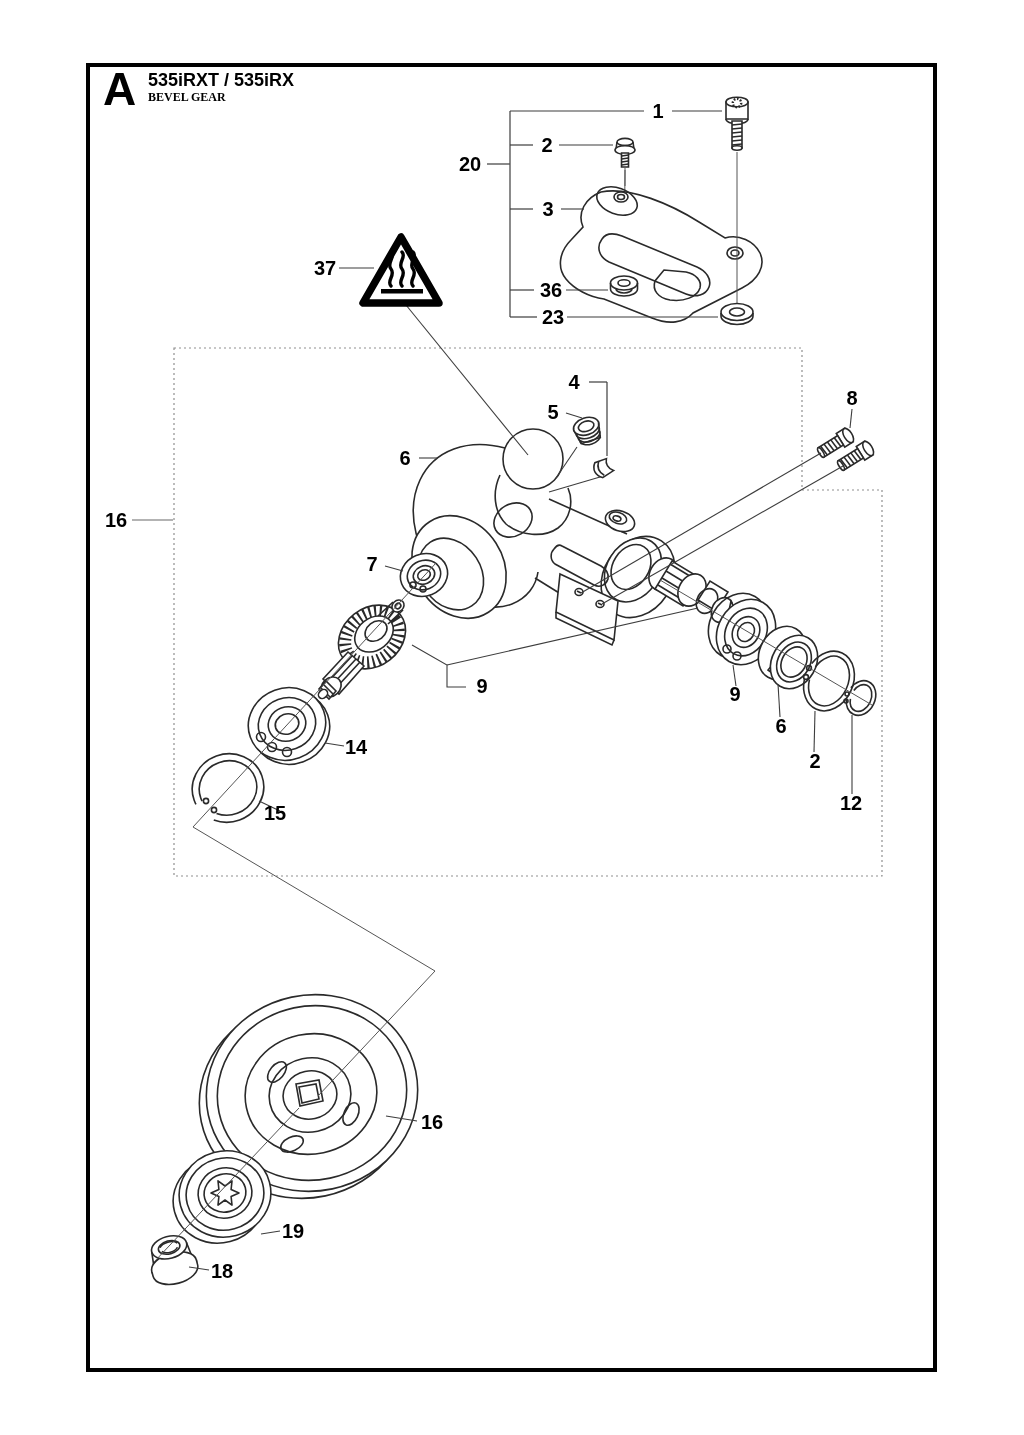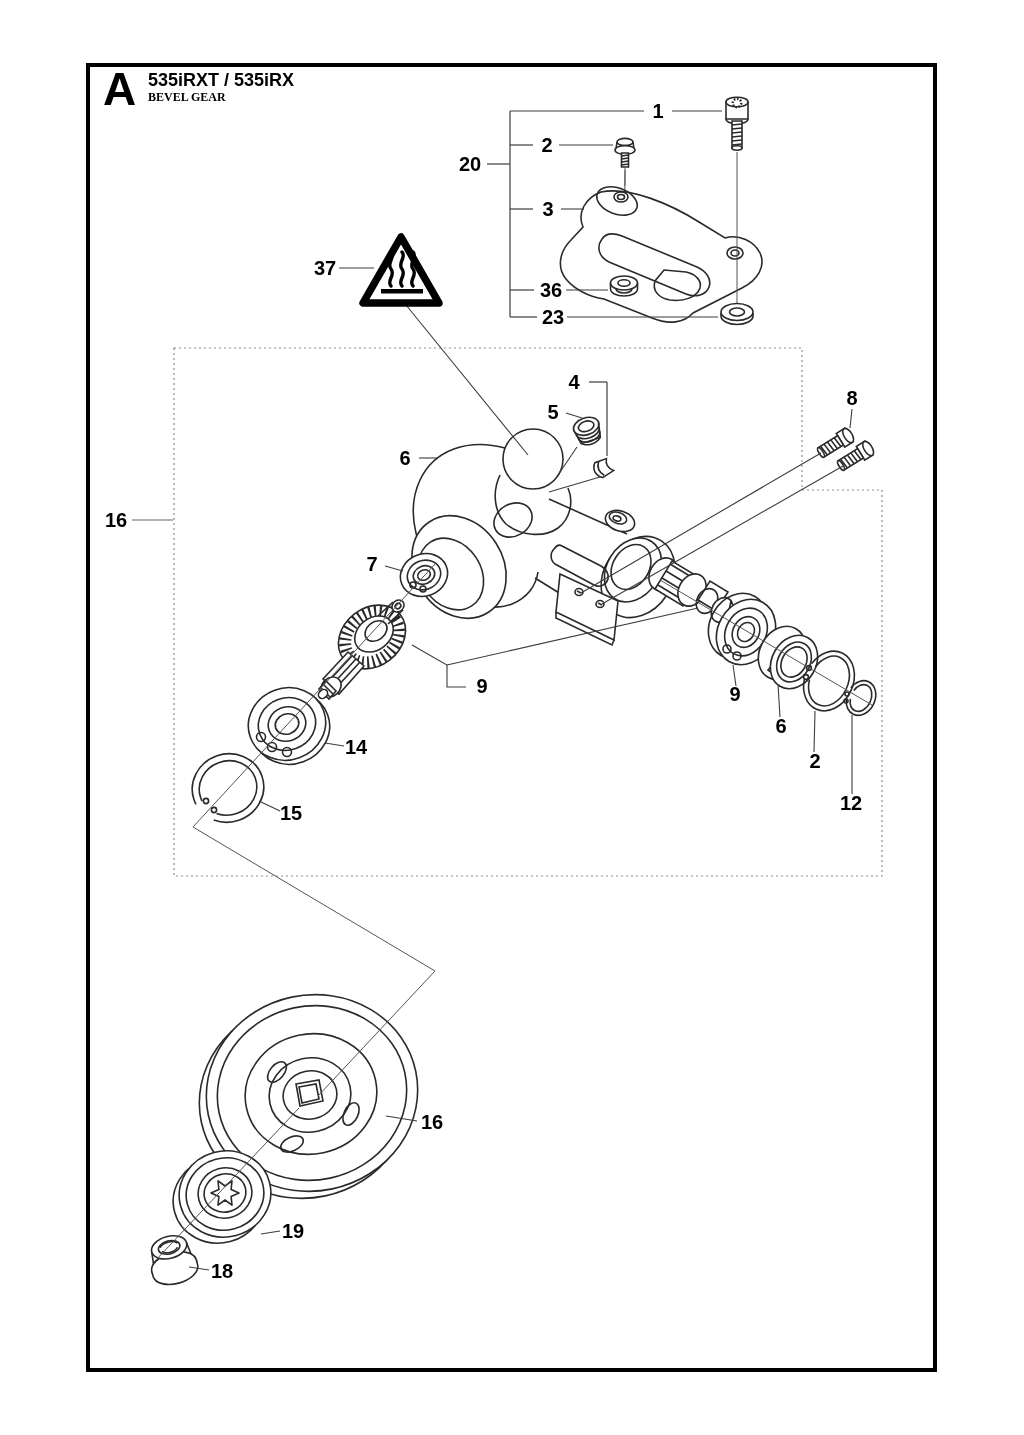--- a/index.html
+++ b/index.html
@@ -365,21 +365,21 @@
   <div class="lbl" style="left:553px;top:412px">5</div>
   <div class="lbl" style="left:405px;top:458px">6</div>
   <div class="lbl" style="left:372px;top:564px">7</div>
   <div class="lbl" style="left:852px;top:398px">8</div>
   <div class="lbl" style="left:735px;top:694px">9</div>
   <div class="lbl" style="left:781px;top:726px">6</div>
   <div class="lbl" style="left:815px;top:761px">2</div>
   <div class="lbl" style="left:851px;top:803px">12</div>
   <div class="lbl" style="left:482px;top:686px">9</div>
   <div class="lbl" style="left:356px;top:747px">14</div>
-  <div class="lbl" style="left:291px;top:813px">15</div>
+  <div class="lbl" style="left:275px;top:813px">15</div>
   <div class="lbl" style="left:116px;top:520px">16</div>
   <div class="lbl" style="left:432px;top:1122px">16</div>
   <div class="lbl" style="left:293px;top:1231px">19</div>
   <div class="lbl" style="left:222px;top:1271px">18</div>
   <div class="lbl" style="left:470px;top:164px">20</div>
   <div class="lbl" style="left:325px;top:268px">37</div>
   <div class="lbl" style="left:551px;top:290px">36</div>
   <div class="lbl" style="left:553px;top:317px">23</div>
 
 </div>

